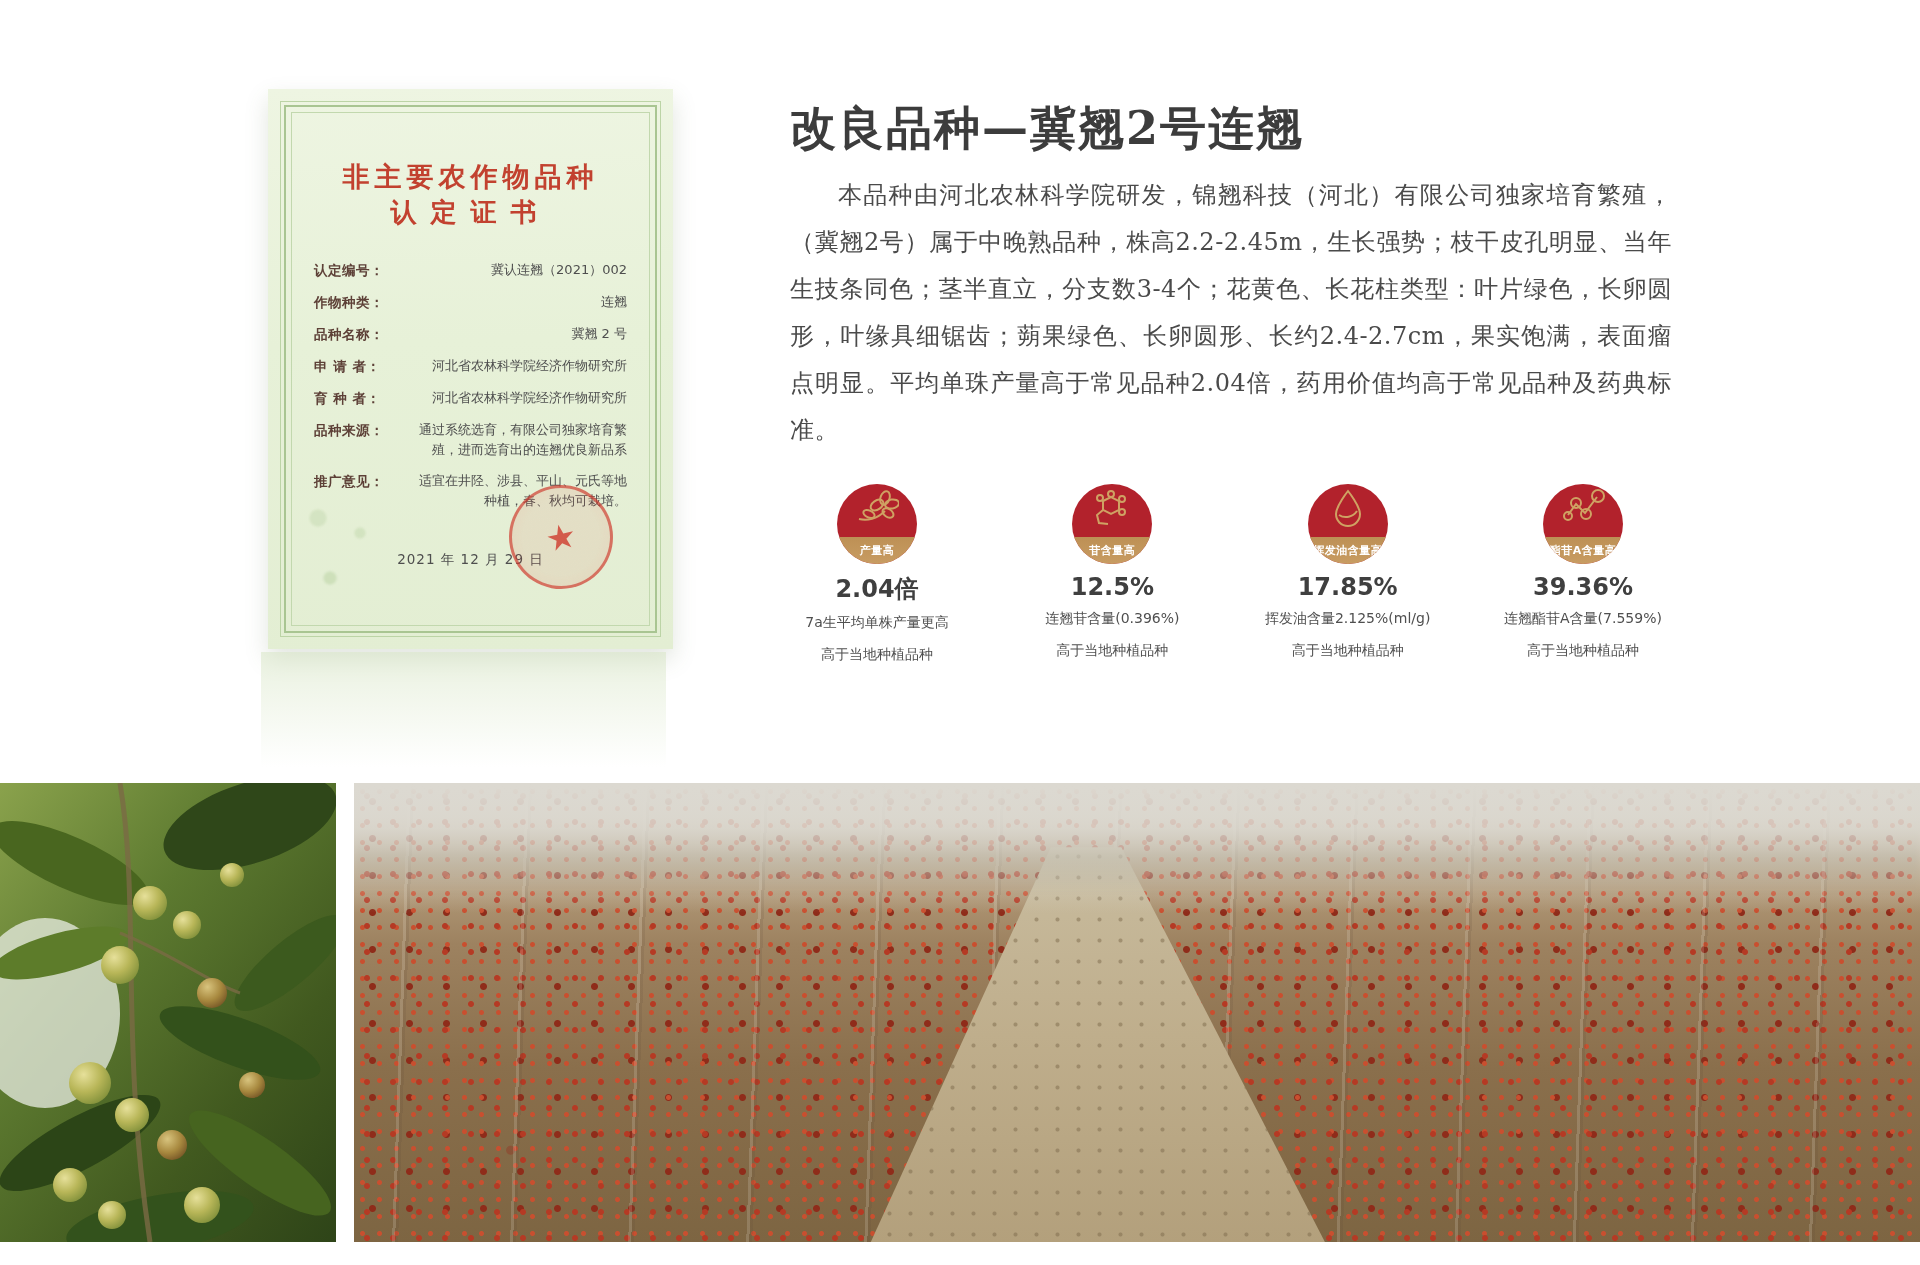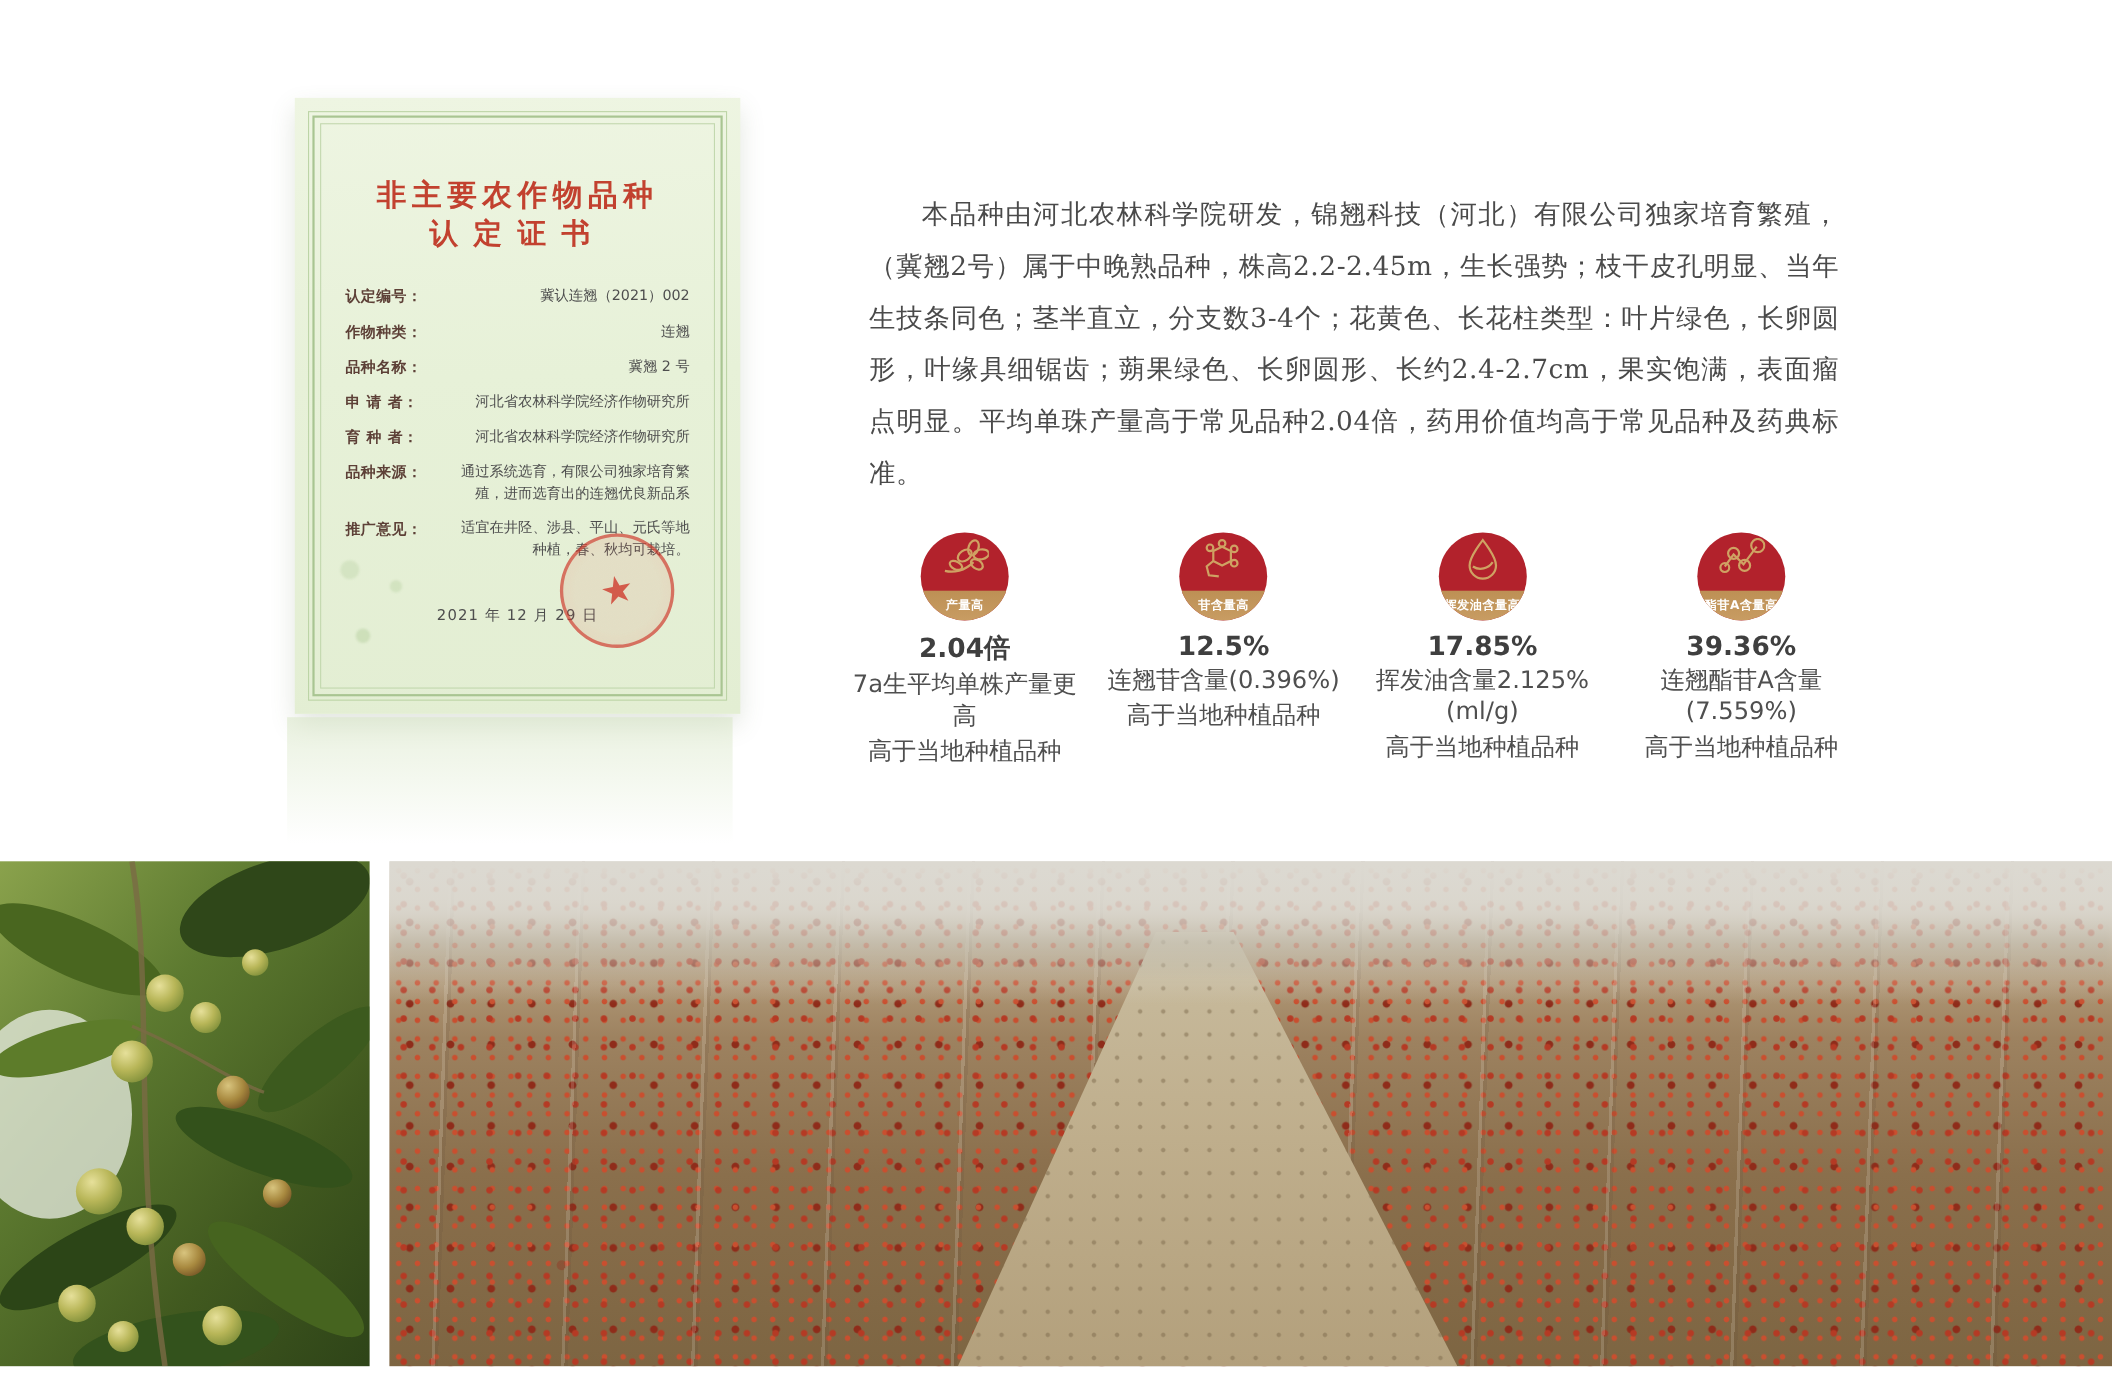--- a/index.html
+++ b/index.html
@@ -65,21 +65,21 @@
     display:flex; justify-content:space-between; }
   .stat { width:218px; text-align:center; }
   .badge { position:relative; width:80px; height:80px; margin:0 auto;
     border-radius:50%; overflow:hidden; background:#b2222c; }
   .badge .band { position:absolute; left:0; right:0; bottom:0; height:27px;
     background:linear-gradient(#bd9055,#c89c62); display:flex; align-items:center; justify-content:center; }
   .badge .band span { color:#ffffff; font-size:11px; font-weight:bold; letter-spacing:0.5px;
     white-space:nowrap; }
   .badge svg { position:absolute; left:50%; top:25px; transform:translate(-50%,-50%) ; }
   .stat-value { margin-top:9px; font-size:24px; font-weight:bold; color:#3f3f3f; }
-  .stat-line { margin-top:3px; font-size:22px; color:#4f4f4f; line-height:29px; }
+  .stat-line { margin-top:3px; font-size:14px; color:#4f4f4f; line-height:29px; }
 
   
   .photo-left { position:absolute; left:0; top:783px; width:336px; height:459px;
     background:linear-gradient(130deg,#8aa24c 0%,#5d7a30 35%,#41591f 70%,#2e4418 100%);
     overflow:hidden; }
   .photo-main { position:absolute; left:354px; top:783px; width:1566px; height:459px;
     overflow:hidden;
     background:
       radial-gradient(circle at 10% 80%, rgba(150,40,25,0.35) 0 4px, transparent 5px),
       radial-gradient(#b53a24 2.5px, transparent 3.5px),
@@ -143,20 +143,21 @@
         </div>
       </div>
       <div class="cert-date">2021 年 12 月 29 日</div>
       <div class="cert-seal">
         <span class="star">★</span>
       </div>
     </div>
   </div>
   <div class="cert-reflection"></div>
 
+  <h1 class="headline">改良品种—冀翘2号连翘</h1>
   <p class="para">本品种由河北农林科学院研发，锦翘科技（河北）有限公司独家培育繁殖，（冀翘2号）属于中晚熟品种，株高2.2-2.45m，生长强势；枝干皮孔明显、当年生技条同色；茎半直立，分支数3-4个；花黄色、长花柱类型：叶片绿色，长卵圆形，叶缘具细锯齿；蒴果绿色、长卵圆形、长约2.4-2.7cm，果实饱满，表面瘤点明显。平均单珠产量高于常见品种2.04倍，药用价值均高于常见品种及药典标准。</p>
 
   <div class="stats">
 
     <div class="stat">
       <div class="badge">
         <svg width="44" height="40" viewBox="0 0 44 40" fill="none" stroke="#cfa263" stroke-width="2">
           <path d="M4 30 C 12 32, 22 30, 30 22"></path>
           <ellipse cx="22" cy="16" rx="7" ry="4.5" transform="rotate(-35 22 16)"></ellipse>
           <ellipse cx="30" cy="9" rx="7" ry="4.5" transform="rotate(-70 30 9)"></ellipse>

